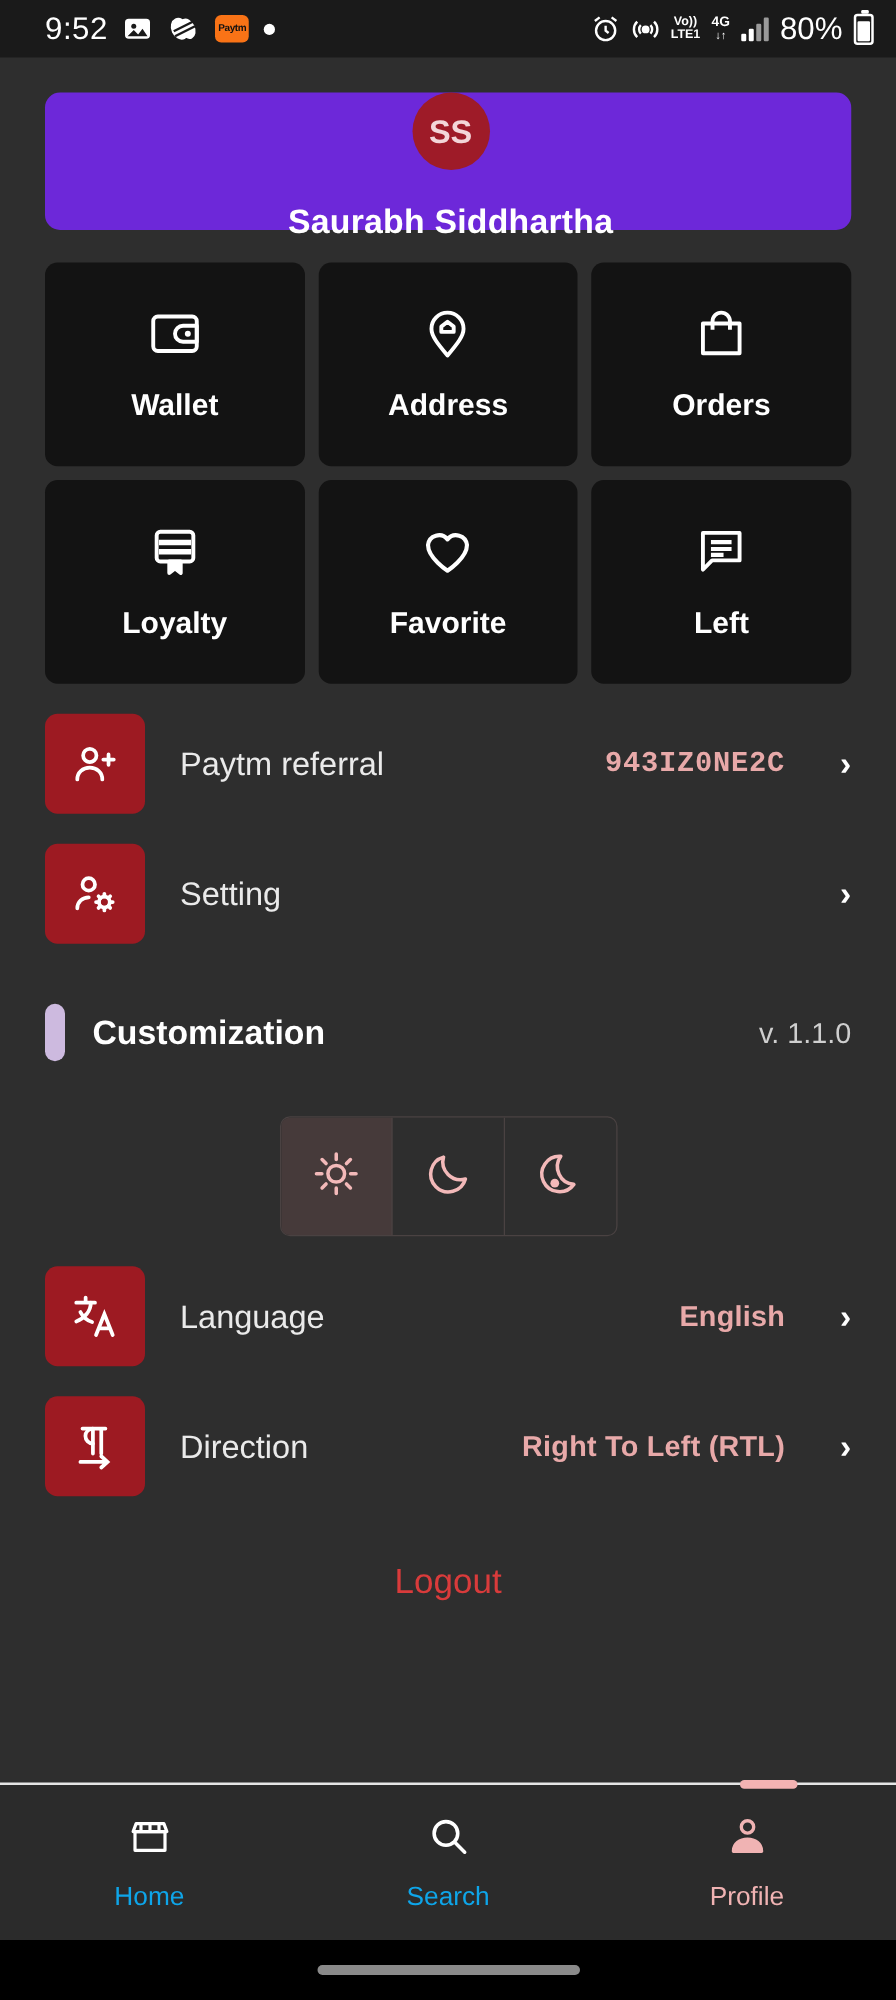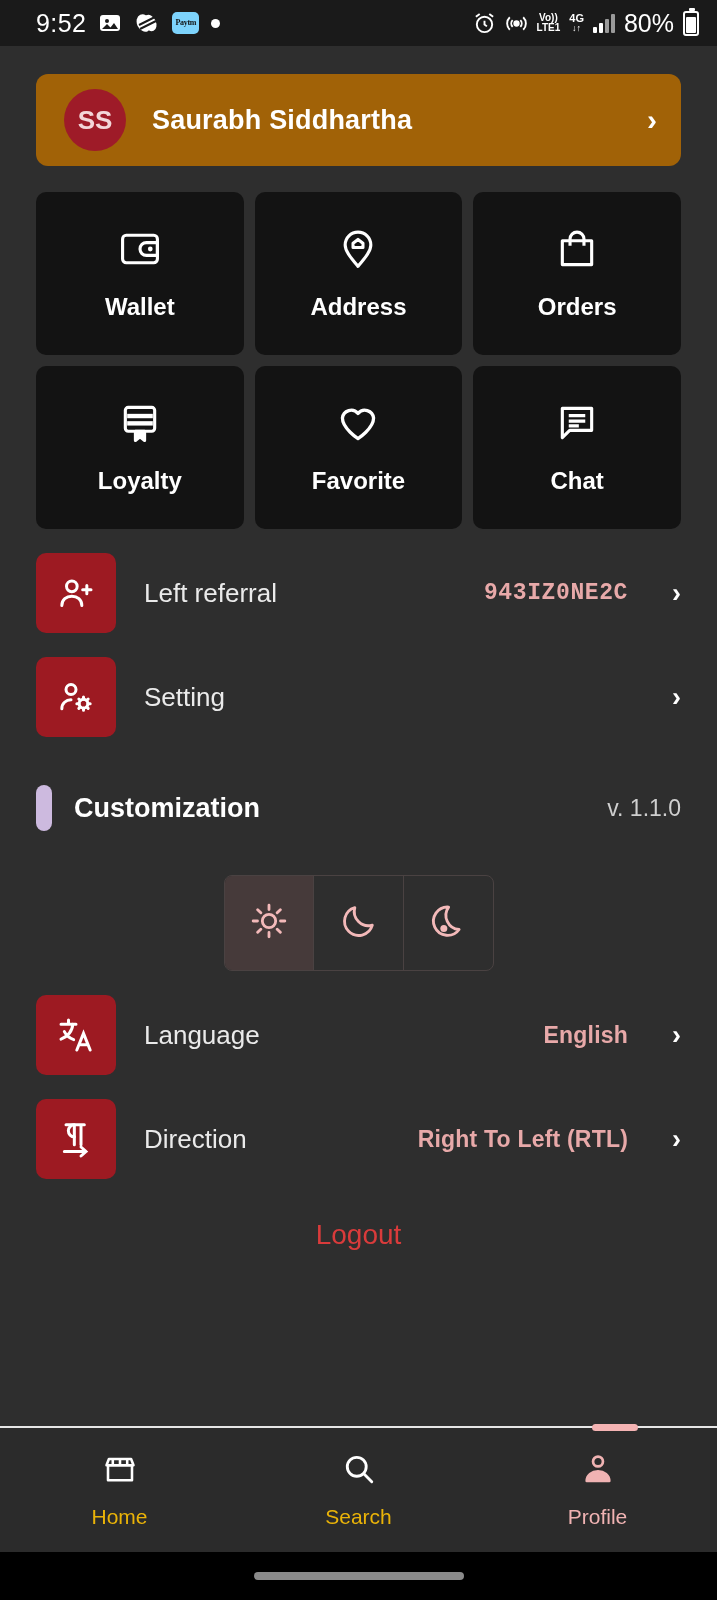--- a/index.html
+++ b/index.html
@@ -16,42 +16,42 @@
     height:46px; background:#1a1a1a; color:#fff;
     display:flex; align-items:center; justify-content:space-between;
     padding:0 18px 0 36px; flex:none;
   }
   .sb-left { display:flex; align-items:center; gap:12px; }
   .sb-clock { font-size:25px; font-weight:400; letter-spacing:.4px; }
   .sb-right { display:flex; align-items:center; gap:9px; }
   .sb-batt { font-size:25px; font-weight:400; }
   .ic { display:inline-flex; align-items:center; justify-content:center; }
   .paytm-badge {
-    background:#7dd3fc; color:#111; border-radius:5px;
+    background:#f97316; color:#111; border-radius:5px;
     font-size:8px; font-weight:700; letter-spacing:-.3px;
     padding:2px 3px; line-height:1; width:27px; height:22px;
-    display:flex; align-items:center; justify-content:center;font-family:Liberation Serif, serif;
+    display:flex; align-items:center; justify-content:center;
   }
   .wdot { width:9px; height:9px; border-radius:50%; background:#fff; }
   .volte { display:flex; flex-direction:column; align-items:center; line-height:1; font-size:10px; font-weight:700; }
   .net4g { display:flex; flex-direction:column; align-items:center; line-height:1.05; font-size:11px; font-weight:700; }
   .bars { display:flex; align-items:flex-end; gap:2px; height:19px; }
   .bars i { width:4px; background:#fff; display:block; border-radius:1px; }
   .bars i:nth-child(1){height:6px;} .bars i:nth-child(2){height:10px;}
   .bars i:nth-child(3){height:14px;background:#9a9a9a;} .bars i:nth-child(4){height:19px;background:#9a9a9a;}
   .battshape { width:16px; height:25px; border:2px solid #fff; border-radius:3px; position:relative; }
   .battshape:before { content:""; position:absolute; top:-5px; left:4px; width:6px; height:3px; background:#fff; border-radius:1px; }
   .battshape:after { content:""; position:absolute; left:1px; right:1px; bottom:1px; height:72%; background:#fff; border-radius:1px; }
 
   
   .content { flex:1; padding:0 36px; overflow:hidden; }
 
   .profile-card {
-    margin-top:28px; background:#a16207; border-radius:12px;
-    height:92px; display:flex; align-items:center; padding:0 24px 0 28px; gap:26px;
+    margin-top:28px; background:#6d28d9; border-radius:12px;
+    height:110px; display:flex; align-items:center; padding:0 24px 0 28px; gap:26px;flex-direction:column;
   }
   .avatar {
     width:62px; height:62px; border-radius:50%; background:#9e1b28;
     color:#f3d6d9; font-size:26px; font-weight:600;
     display:flex; align-items:center; justify-content:center; flex:none;
   }
   .pc-text { flex:1; display:flex; flex-direction:column; gap:21px; }
   .pc-name { color:#fff; font-size:27px; font-weight:700; letter-spacing:.2px; }
   .pc-phone { color:#e8e8e8; font-size:23px; font-weight:400; }
   .chev { color:#fff; font-size:30px; font-weight:700; line-height:1; }
@@ -83,29 +83,29 @@
     margin:44px auto 0; width:270px; height:96px;
     display:flex; border:1px solid #4a4242; border-radius:8px; overflow:hidden;
   }
   .theme-opt {
     flex:1; display:flex; align-items:center; justify-content:center;
     border-right:1px solid #4a4242; background:transparent;
   }
   .theme-opt:last-child { border-right:none; }
   .theme-opt.active { background:#463a3a; }
 
-  .logout { text-align:center; margin-top:40px; color:#d93b3b; font-size:28px; font-weight:400; }
+  .logout { text-align:center; margin-top:52px; color:#d93b3b; font-size:28px; font-weight:400; }
 
   
   .bottomnav {
     flex:none; height:126px; background:#2b2b2b;
     border-top:2px solid #e6e6e6; display:flex; position:relative;
   }
   .nav-item { flex:1; display:flex; flex-direction:column; align-items:center; justify-content:center; gap:14px; }
-  .nav-label { font-size:21px; color:#eab308; }
+  .nav-label { font-size:21px; color:#0ea5e9; }
   .nav-item.active .nav-label { color:#f0b3b3; }
   .nav-indicator { position:absolute; top:-4px; right:79px; width:46px; height:7px; border-radius:4px; background:#f4b3b3; }
   .gesture { flex:none; height:48px; background:#000; display:flex; align-items:center; justify-content:center; }
   .gesture i { width:210px; height:8px; border-radius:5px; background:#8a8a8a; display:block; }
 </style>
 </head>
 <body>
 
 <div class="phone">
 
@@ -229,33 +229,33 @@
         <span class="tile-label">Favorite</span>
       </div>
 
       <div class="tile">
         <span>
           <svg width="44" height="44" viewBox="0 0 24 24" fill="none" stroke="#fff" stroke-width="1.7" stroke-linejoin="round">
             <path d="M4 4h16v12H8l-4 4z"></path>
             <path d="M7.5 8h9M7.5 11h9M7.5 13.6h5.5" stroke-width="1.8"></path>
           </svg>
         </span>
-        <span class="tile-label">Chat</span>
+        <span class="tile-label">Left</span>
       </div>
     </div>
 
     <div class="row">
       <div class="row-icon">
         <svg width="40" height="40" viewBox="0 0 24 24" fill="none" stroke="#fff" stroke-width="1.8" stroke-linecap="round">
           <circle cx="9.5" cy="8" r="3.2"></circle>
           <path d="M3.5 19.5c0-3.4 2.7-5.6 6-5.6s6 2.2 6 5.6"></path>
           <path d="M18.5 7.5v5M16 10h5"></path>
         </svg>
       </div>
-      <div class="row-label">Left referral</div>
+      <div class="row-label">Paytm referral</div>
       <div class="row-value">943IZ0NE2C</div>
       <div class="row-chev">›</div>
     </div>
 
     <div class="row">
       <div class="row-icon">
         <svg width="40" height="40" viewBox="0 0 24 24" fill="none" stroke="#fff" stroke-width="1.8" stroke-linecap="round">
           <circle cx="9" cy="7.5" r="3"></circle>
           <path d="M3.5 19c0-3.2 2.5-5.3 5.5-5.3"></path>
           <circle cx="16.5" cy="16" r="2.6"></circle>

